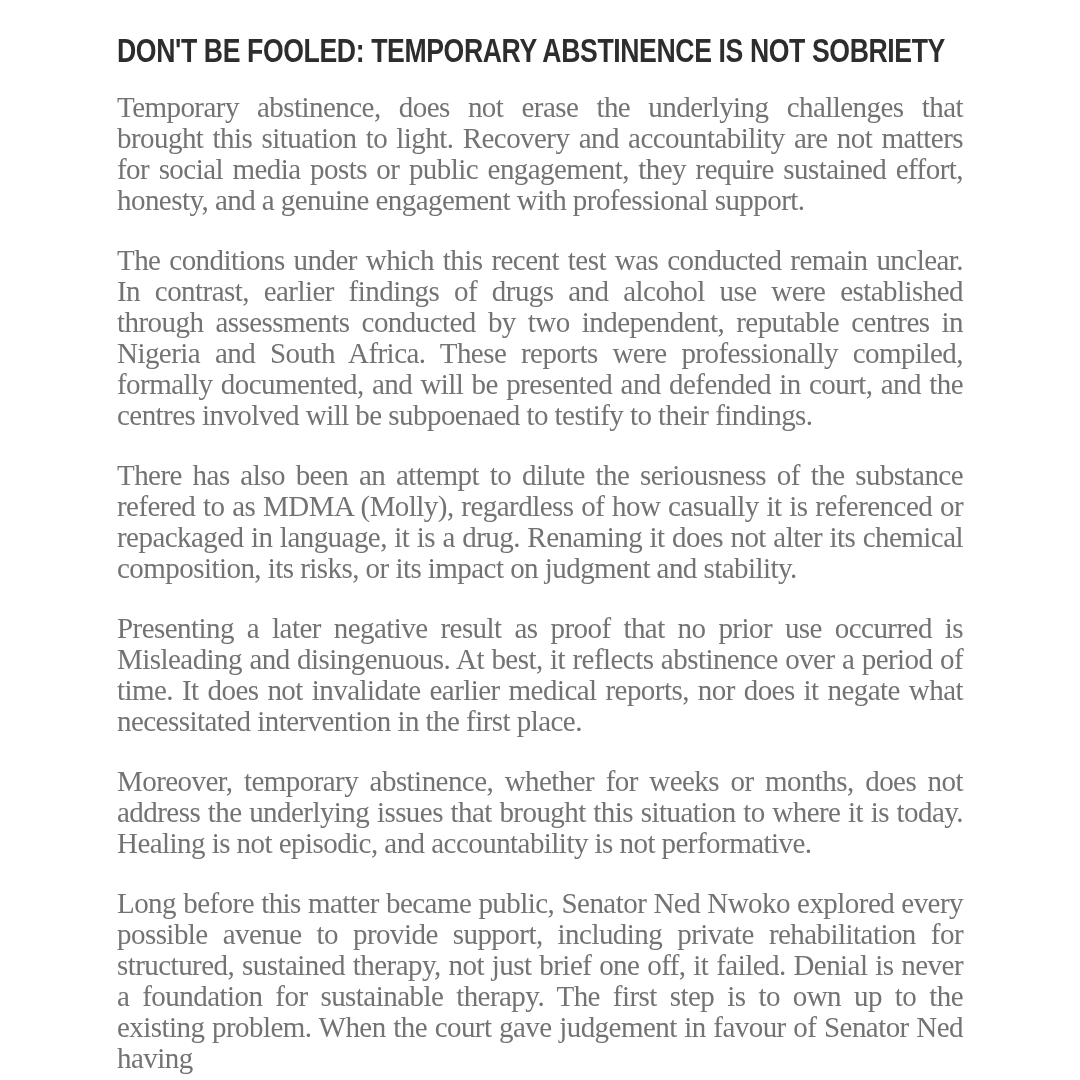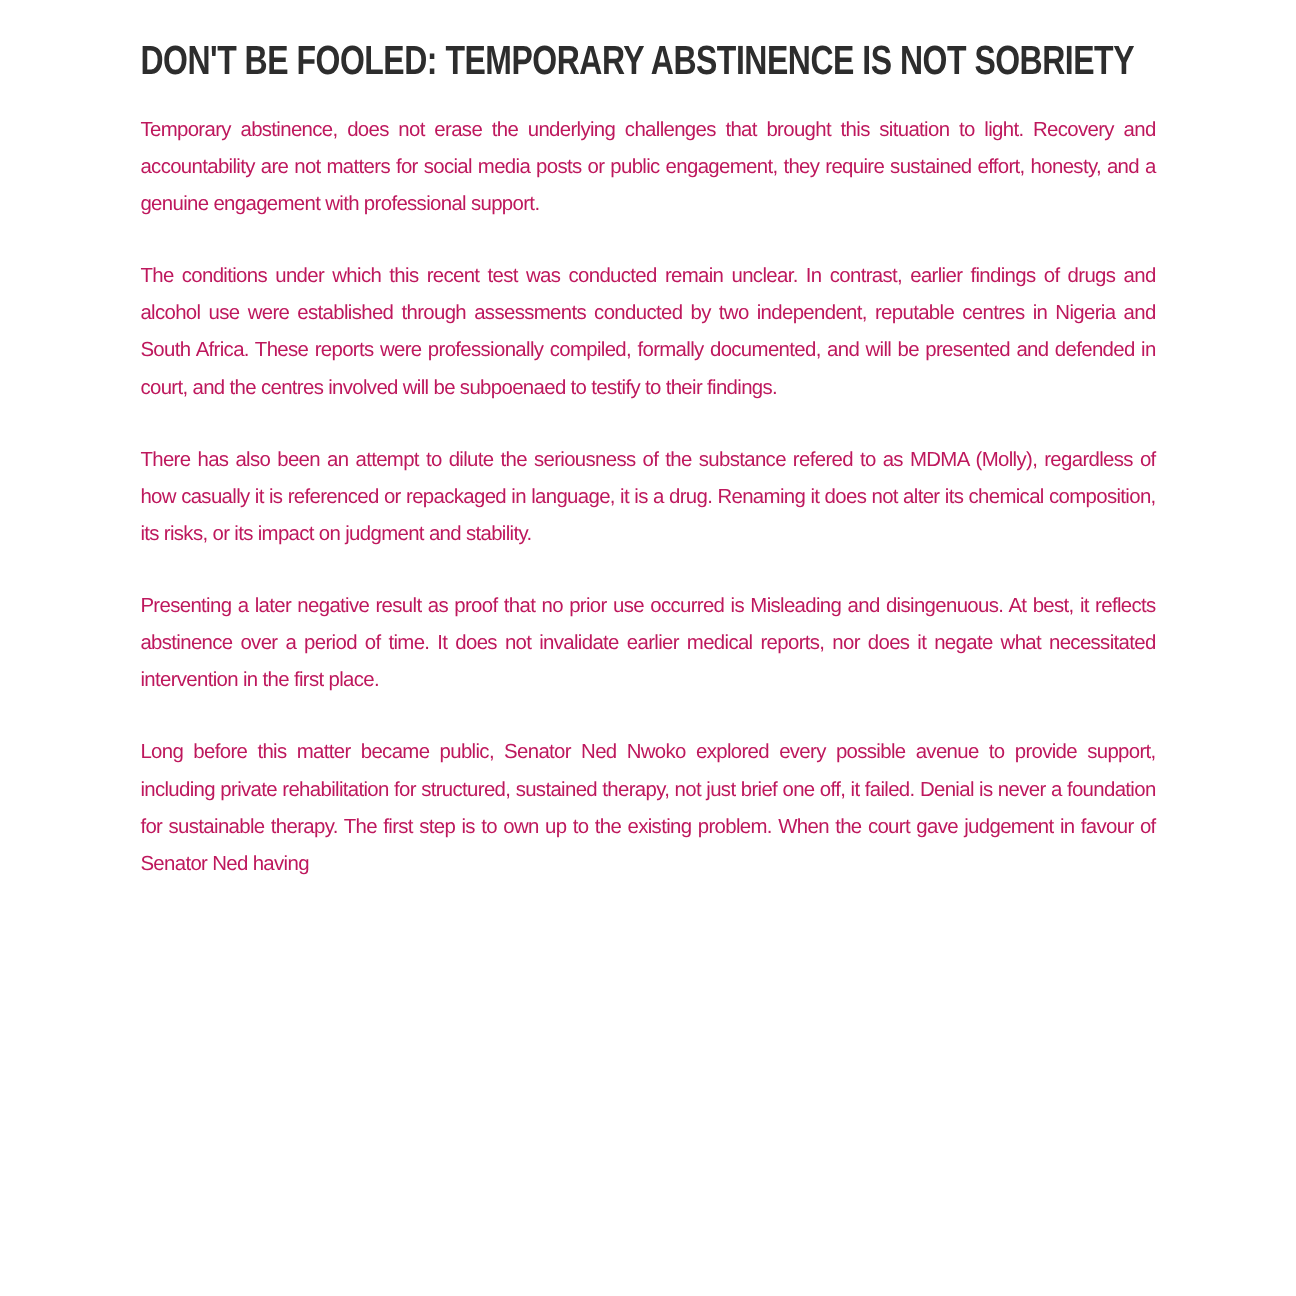--- a/index.html
+++ b/index.html
@@ -32,35 +32,37 @@
   }
   .title-svg text {
     font-family: "Liberation Sans", sans-serif;
     font-weight: 800;
     font-size: 34px;
     fill: #2d2d2d;
     letter-spacing: -0.5px;
   }
   .body-para {
     margin: 0 0 29px 0;
-    font-size: 17px;
+    font-size: 29px;
     line-height: 31px;
     letter-spacing: -0.55px;
     text-align: justify;
-    color: #be185d;
+    color: #737373;
+    font-family: Liberation Serif, serif;
   }
 </style>
 </head>
 <body>
 
 <div class="page">
 
   <svg class="title-svg" viewBox="0 0 828 38" width="828" height="38" xmlns="http://www.w3.org/2000/svg" aria-hidden="false">
     <text x="0" y="30" textLength="828" lengthAdjust="spacingAndGlyphs">DON'T BE FOOLED: TEMPORARY ABSTINENCE IS NOT SOBRIETY</text>
   </svg>
 
   <p class="body-para">Temporary abstinence, does not erase the underlying challenges that brought this situation to light. Recovery and accountability are not matters for social media posts or public engagement, they require sustained effort, honesty, and a genuine engagement with professional support.</p>
   <p class="body-para">The conditions under which this recent test was conducted remain unclear. In contrast, earlier findings of drugs and alcohol use were established through assessments conducted by two independent, reputable centres in Nigeria and South Africa. These reports were professionally compiled, formally documented, and will be presented and defended in court, and the centres involved will be subpoenaed to testify to their findings.</p>
   <p class="body-para">There has also been an attempt to dilute the seriousness of the substance refered to as MDMA (Molly), regardless of how casually it is referenced or repackaged in language, it is a drug. Renaming it does not alter its chemical composition, its risks, or its impact on judgment and stability.</p>
   <p class="body-para">Presenting a later negative result as proof that no prior use occurred is Misleading and disingenuous. At best, it reflects abstinence over a period of time. It does not invalidate earlier medical reports, nor does it negate what necessitated intervention in the first place.</p>
+  <p class="body-para">Moreover, temporary abstinence, whether for weeks or months, does not address the underlying issues that brought this situation to where it is today. Healing is not episodic, and accountability is not performative.</p>
   <p class="body-para">Long before this matter became public, Senator Ned Nwoko explored every possible avenue to provide support, including private rehabilitation for structured, sustained therapy, not just brief one off, it failed.  Denial is never a foundation for sustainable therapy. The first step is to own up to the existing problem. When the court gave  judgement in favour of Senator Ned having</p>
 
 </div>
 
 </body></html>

